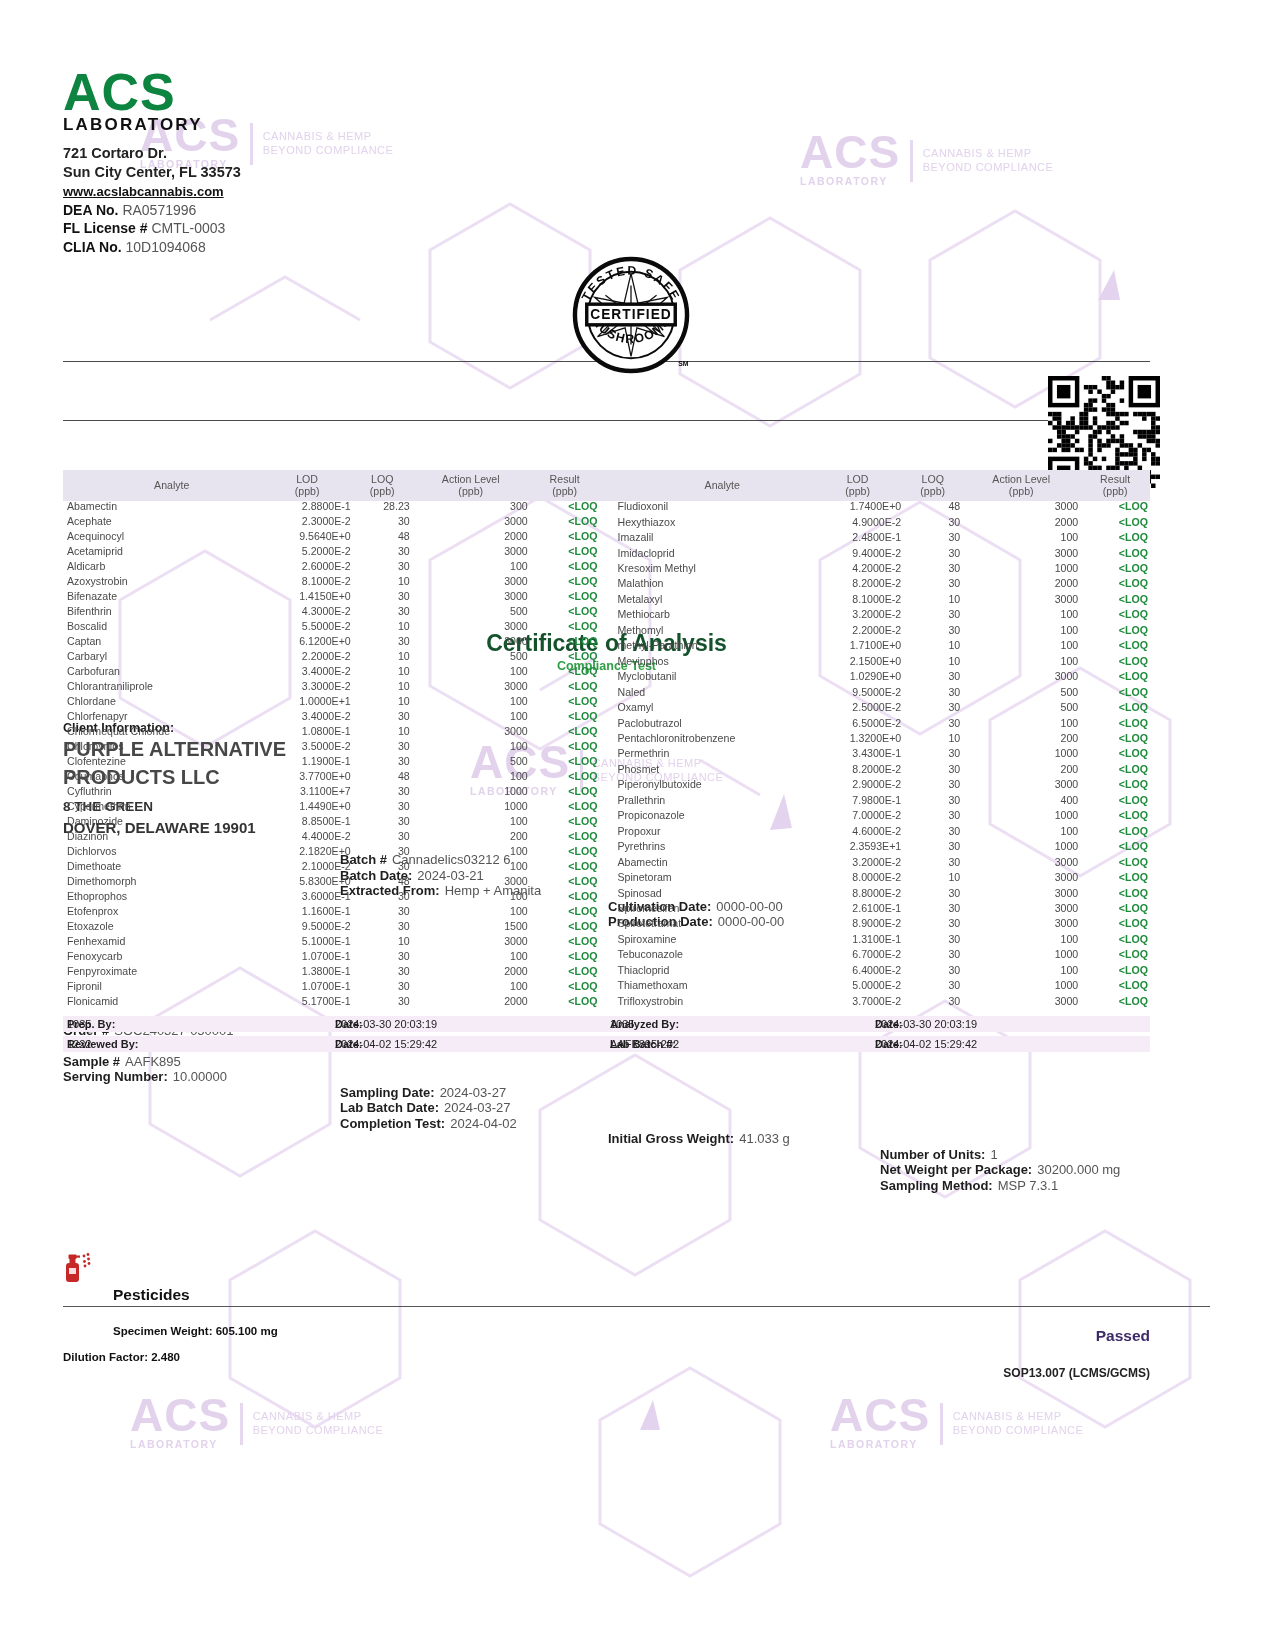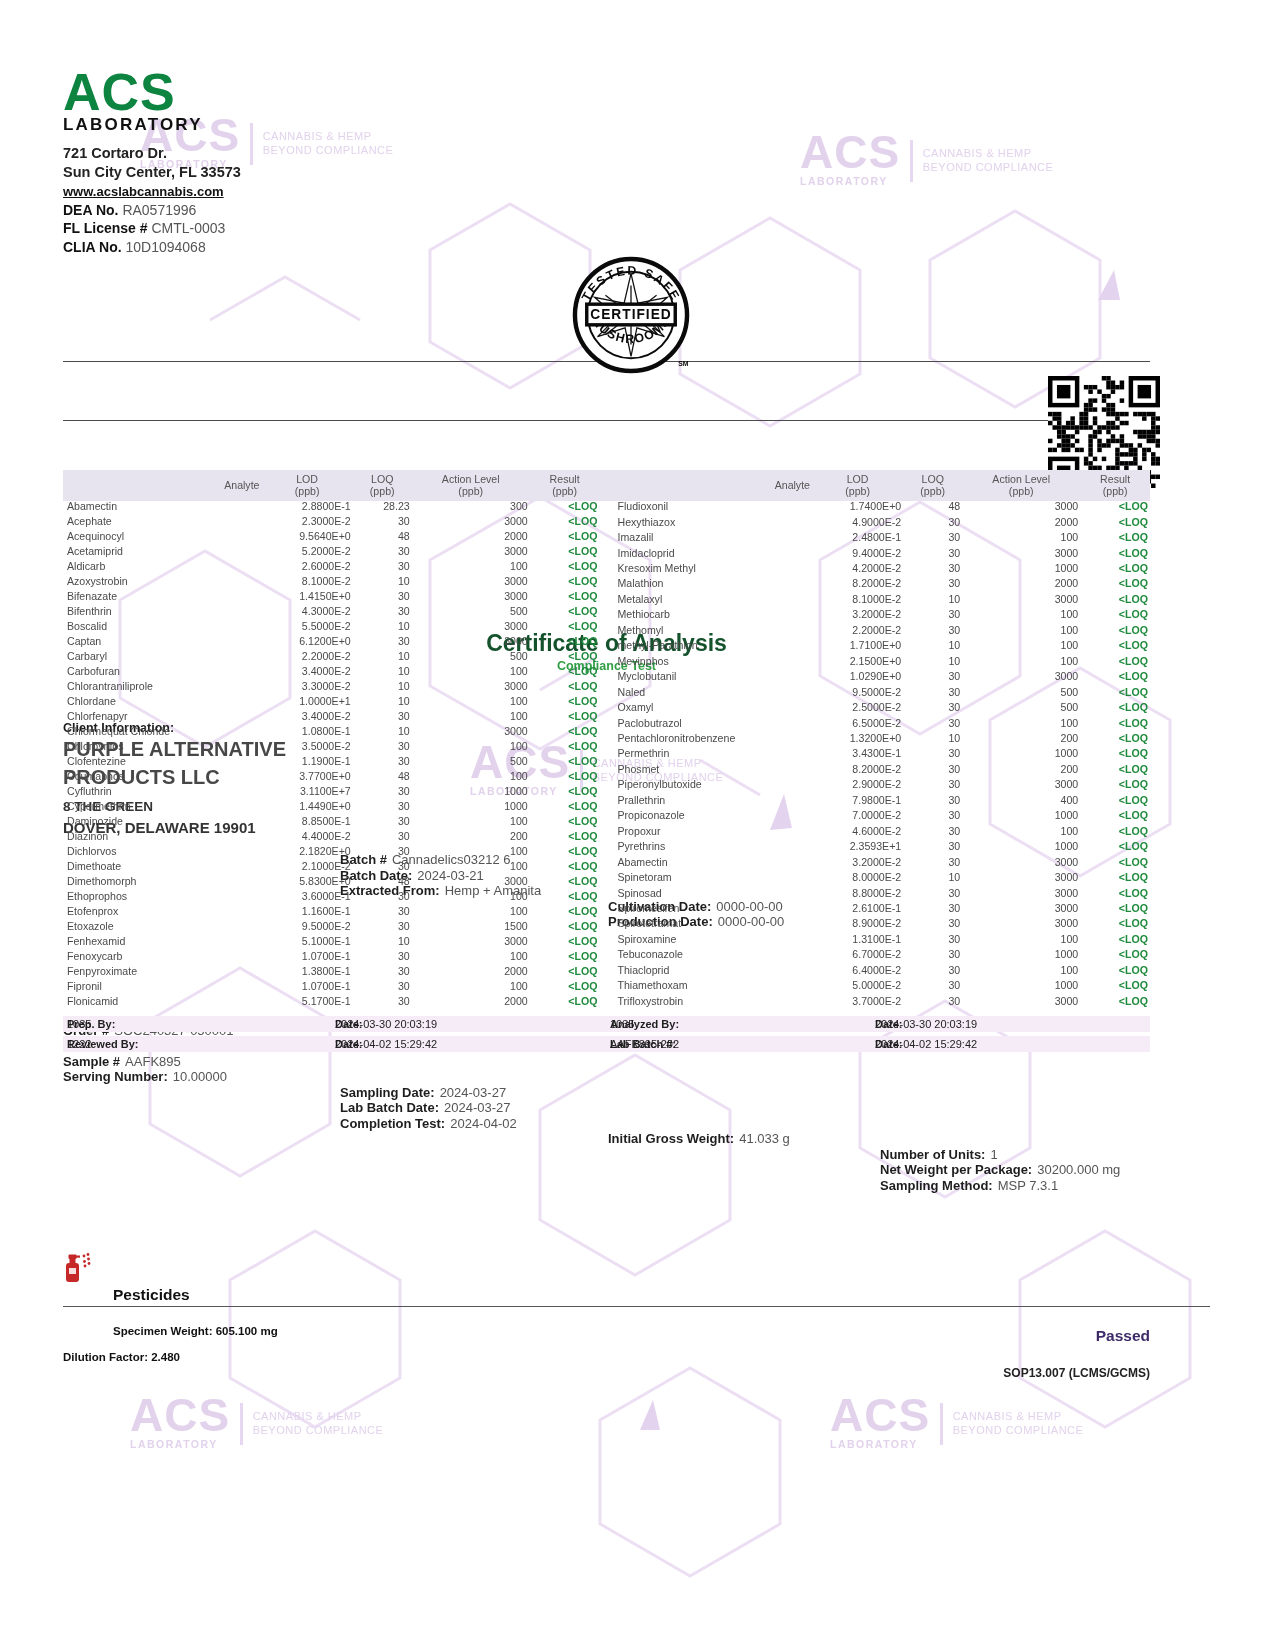--- a/index.html
+++ b/index.html
@@ -40,21 +40,21 @@
   
   .sec-title{font-size:15.5px;font-weight:700;color:#111;}
   .sec-sub{font-size:11.5px;font-weight:700;color:#111;}
   .passed{font-size:15.5px;font-weight:700;color:#3f2a69;text-align:right;}
   .method{font-size:12px;font-weight:700;color:#222;text-align:right;}
   
   .tables-wrap{position:absolute;left:63px;top:470px;width:1087px;display:flex;gap:14px;}
   .tables-wrap::before{content:"";position:absolute;left:0;right:0;top:0;height:31px;background:#e8e4ef;}
   table.ptable{border-collapse:collapse;flex:1;position:relative;font-size:10.6px;table-layout:fixed;}
   .ptable th{font-weight:400;color:#555;vertical-align:top;padding:3px 2px 2px;line-height:12px;background:transparent;}
-  .ptable th.c-an{text-align:right;vertical-align:middle;padding-left:21px;}
+  .ptable th.c-an{text-align:center;vertical-align:middle;padding-left:21px;}
   .ptable td{height:15px;line-height:15px;padding:0 2px;white-space:nowrap;text-align:right;color:#4a4a4a;}
   .ptable td.c-an{text-align:left;padding-left:4px;}
   .ptable td.c-res{color:#1e8a3c;font-weight:700;}
   .c-an{width:37%;} .c-lod{width:17%;} .c-loq{width:11%;} .c-act{width:22%;} .c-res{width:13%;}
   
   .meta-bar{position:absolute;left:63px;width:1087px;height:16px;background:#f6ecf7;font-size:11px;line-height:16px;color:#222;}
   .meta-bar span{position:absolute;white-space:nowrap;}
   .meta-bar .lbl{margin-right:3px;}
   .m1{left:4px;} .m2{left:272px;} .m3{left:547px;} .m4{left:812px;}
 </style>

